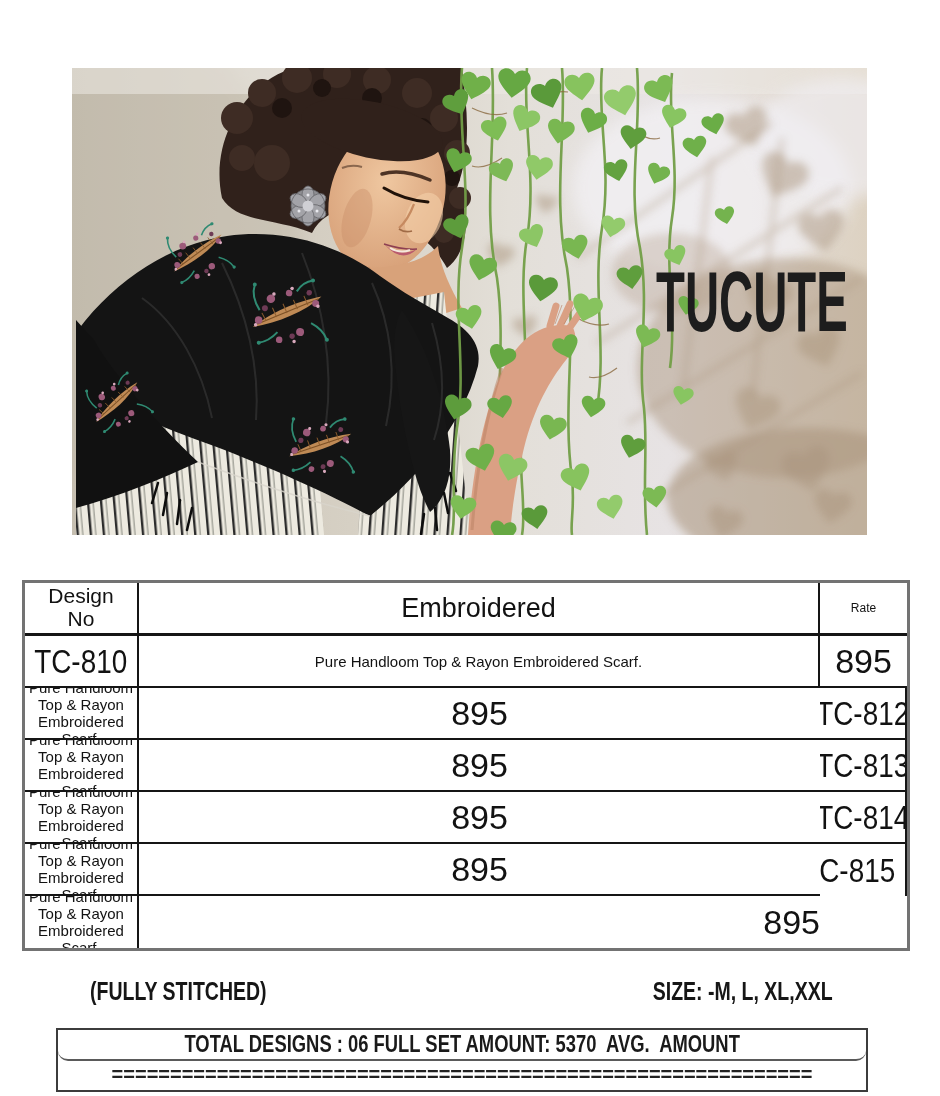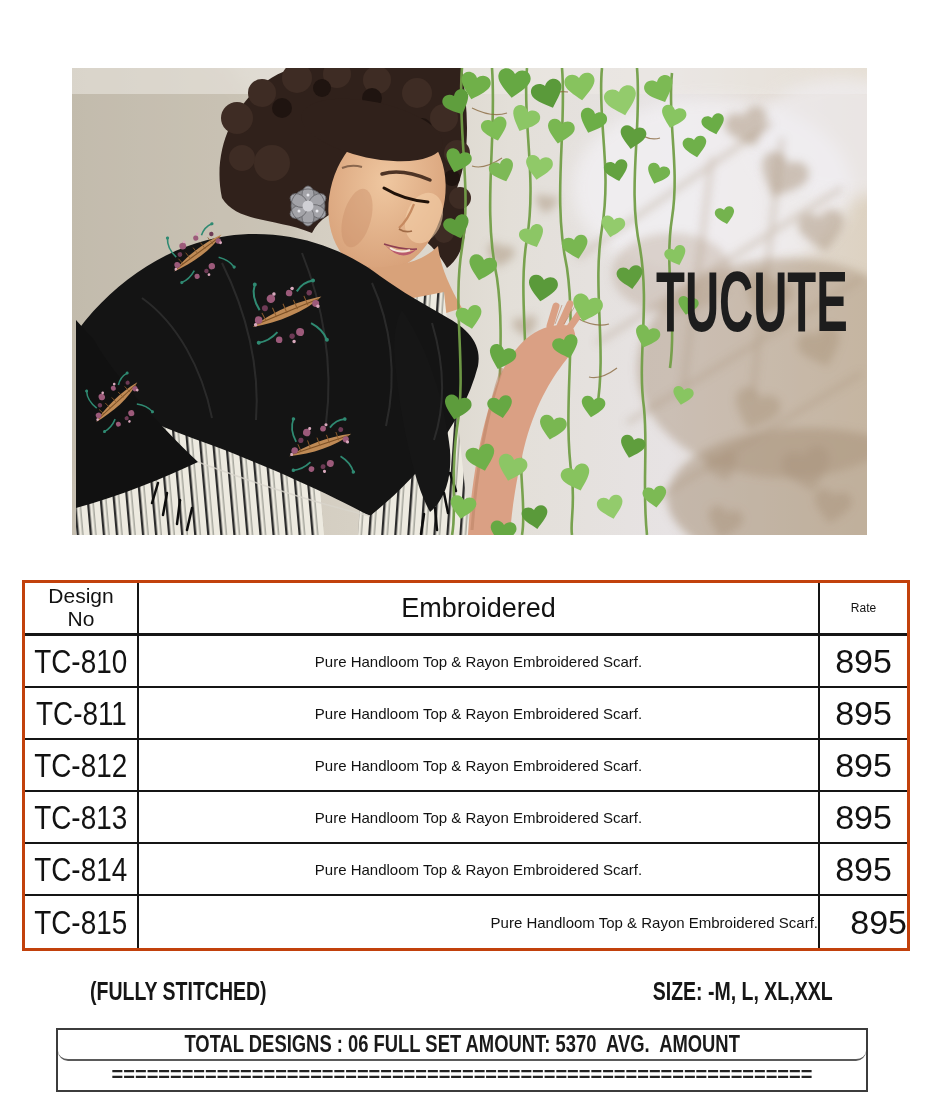--- a/index.html
+++ b/index.html
@@ -9,21 +9,21 @@
   
   .photo{position:absolute;left:72px;top:68px;width:795px;height:467px;margin:0;
          overflow:hidden;background:#d8d2c6;}
   .photo svg{display:block;width:795px;height:467px;}
   .brand{position:absolute;left:584px;top:200px;width:300px;height:70px;
          font-weight:700;font-size:86px;line-height:66px;letter-spacing:0px;
          color:#1d1d1d;transform:scaleX(.55);transform-origin:left top;white-space:nowrap;}
 
   
   .catalog-table{position:absolute;left:22px;top:580px;width:888px;height:371px;
-        box-sizing:border-box;border:3px solid #c2410c;background:#fff;
+        box-sizing:border-box;border:3px solid #737373;background:#fff;
         display:grid;grid-template-columns:114px 1fr 87px;grid-template-rows:53px repeat(6,1fr);}
   .cell{display:flex;align-items:center;justify-content:center;text-align:center;
         border-right:2px solid #151515;border-bottom:2px solid #151515;overflow:hidden;}
   .cell.last-col{border-right:none;}
   .cell.last-row{border-bottom:none;justify-content:flex-end;}
   .cell.th-bottom{border-bottom:3px solid #151515;}
   .th-design{font-size:21px;line-height:1.08;white-space:pre-line;}
   .th-desc{font-size:27px;}
   .th-rate{font-size:12px;}
   .td-design{font-size:34px;transform:scaleX(.82);white-space:nowrap;}
@@ -365,23 +365,20 @@
         <span class="td-design">TC-810</span>
       </div>
     <div class="cell">
         <span class="td-desc">Pure Handloom Top &amp; Rayon Embroidered Scarf.</span>
       </div>
     <div class="cell last-col">
         <span class="td-rate">895</span>
       </div>
 
     <div class="cell">
-        <span class="td-design">TC-811</span>
-      </div>
-    <div class="cell">
         <span class="td-desc">Pure Handloom Top &amp; Rayon Embroidered Scarf.</span>
       </div>
     <div class="cell last-col">
         <span class="td-rate">895</span>
       </div>
 
     <div class="cell">
         <span class="td-design">TC-812</span>
       </div>
     <div class="cell">

